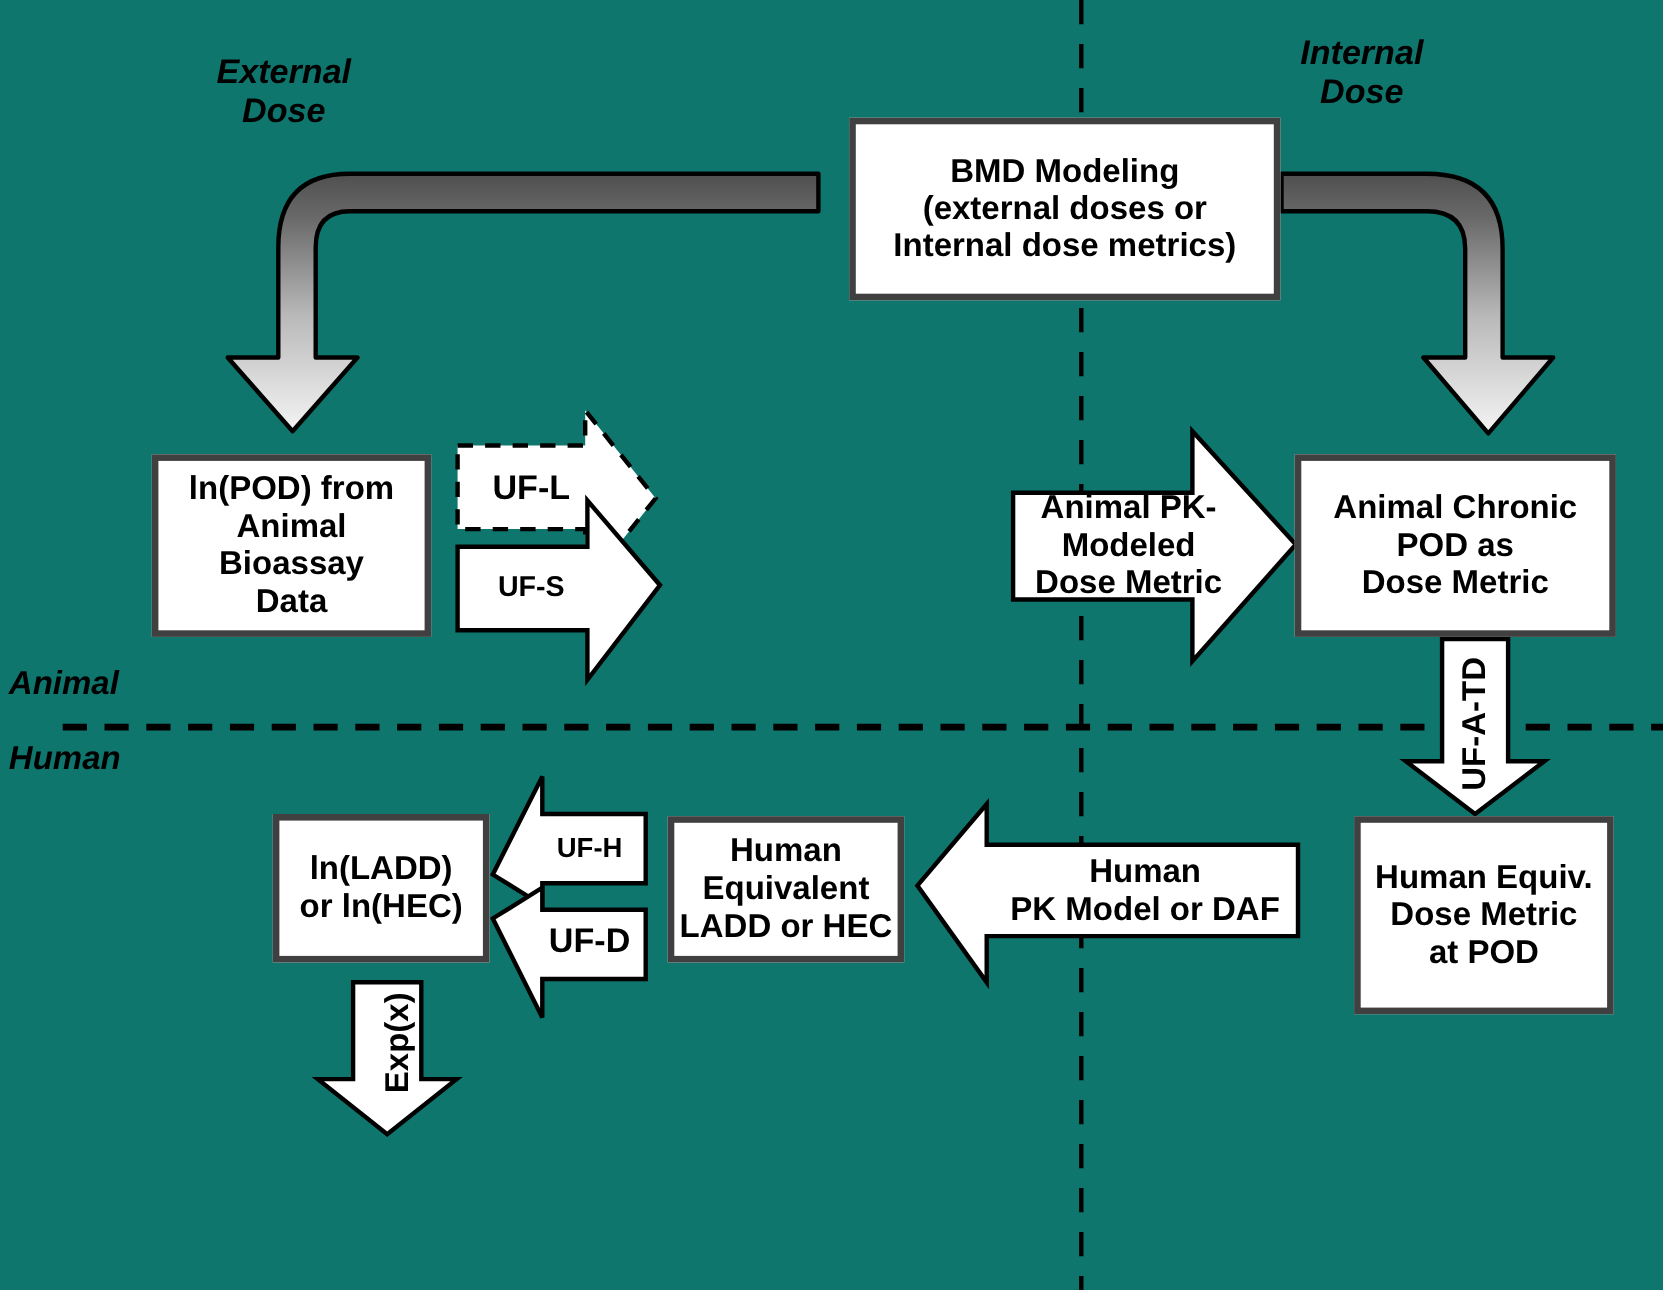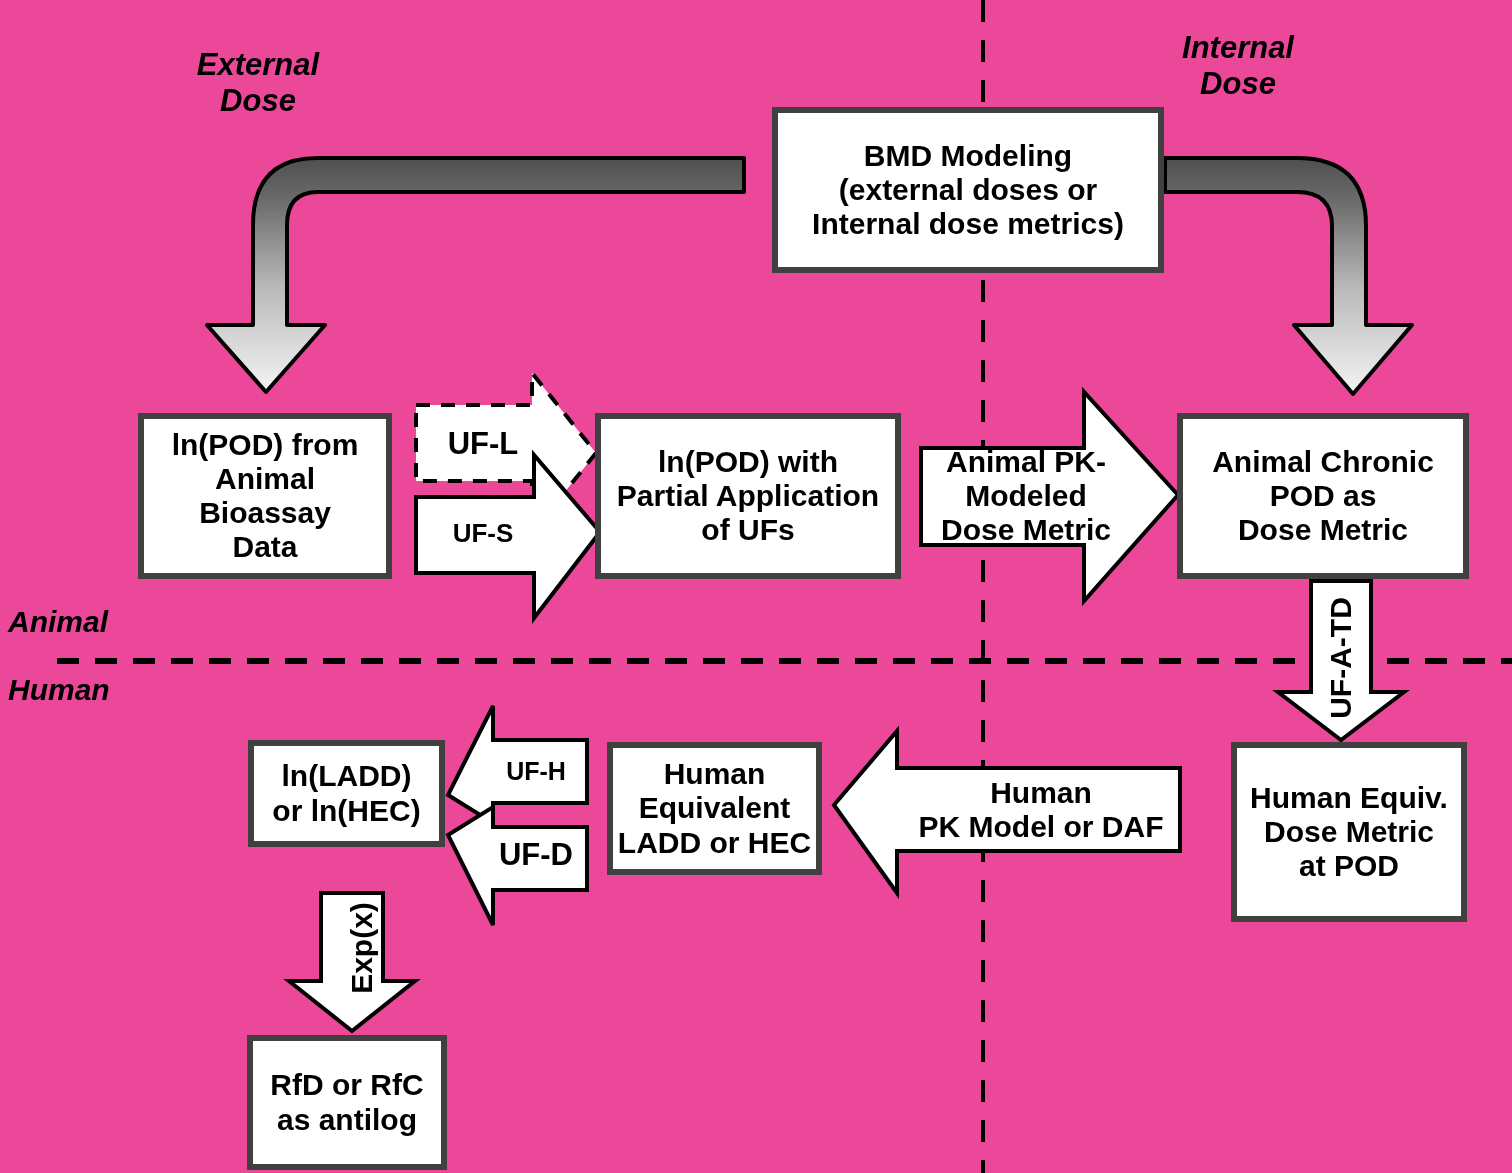--- a/index.html
+++ b/index.html
@@ -4,21 +4,21 @@
 <style>
   html, body {
     margin: 0;
     padding: 0;
     background: #ffffff;
   }
   #canvas {
     position: relative;
     width: 1512px;
     height: 1173px;
-    background: #ec4899;
+    background: #0f766e;
     font-family: "Liberation Sans", sans-serif;
     overflow: hidden;
   }
 
   
   .box {
     position: absolute;
     border: 6px solid #404040;
     background: #fff;
     display: flex;
@@ -133,41 +133,36 @@
 
   <div class="box" style="left:772px; top:107px; width:392px; height:166px; font-size:30px; white-space:pre-line;">BMD Modeling
 (external doses or
 Internal dose metrics)</div>
 
   <div class="box" style="left:138px; top:413px; width:254px; height:166px; font-size:30px; white-space:pre-line;">ln(POD) from
 Animal
 Bioassay
 Data</div>
 
-  <div class="box" style="left:595px; top:413px; width:306px; height:166px; font-size:30px; white-space:pre-line;">ln(POD) with
-Partial Application
-of UFs</div>
 
   <div class="box" style="left:1177px; top:413px; width:292px; height:166px; font-size:30px; white-space:pre-line;">Animal Chronic
 POD as
 Dose Metric</div>
 
   <div class="box" style="left:1231px; top:742px; width:236px; height:180px; font-size:30px; white-space:pre-line;">Human Equiv.
 Dose Metric
 at POD</div>
 
   <div class="box" style="left:607px; top:742px; width:215px; height:133px; font-size:30px; white-space:pre-line; overflow:visible;">Human
 Equivalent
 LADD or HEC</div>
 
-  <div class="box" style="left:248px; top:740px; width:197px; height:107px; font-size:30px; white-space:pre-line;">ln(LADD)
+  <div class="box" style="left:248px; top:740px; width:197px; height:135px; font-size:30px; white-space:pre-line;">ln(LADD)
 or ln(HEC)</div>
 
-  <div class="box" style="left:247px; top:1035px; width:200px; height:135px; font-size:30px; white-space:pre-line;">RfD or RfC
-as antilog</div>
 
   <div class="arrow-text" style="left:428px; top:422px; width:110px; height:44px; font-size:31px;">UF-L</div>
 
   <div class="arrow-text" style="left:428px; top:512px; width:110px; height:44px; font-size:26px;">UF-S</div>
 
   <div class="arrow-text" style="left:920px; top:440px; width:212px; height:112px; font-size:30px;">Animal PK-
 Modeled
 Dose Metric</div>
 
   <div class="arrow-text rot90" style="left:1256px; top:641px; width:170px; height:34px; font-size:30px;">UF-A-TD</div>

